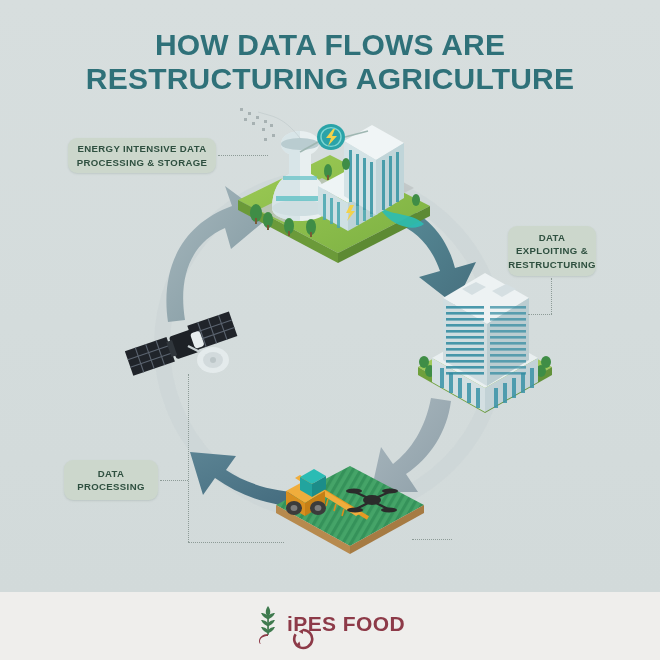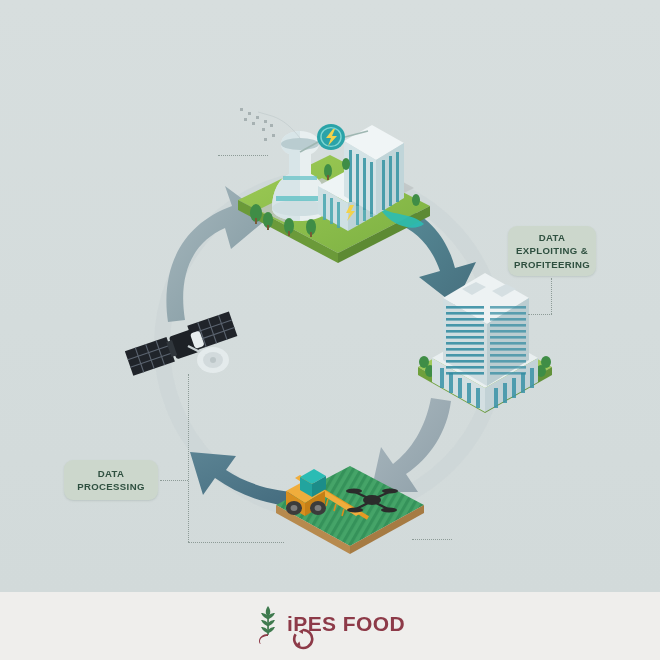--- a/index.html
+++ b/index.html
@@ -63,20 +63,24 @@
          pointer-events:none;}
 </style>
 </head>
 <body>
 
 <div id="stage">
 
   <div class="bg-main"></div>
   <div class="bg-footer"></div>
 
+  <div class="title">
+    <span class="l1">HOW DATA FLOWS ARE</span>
+    <span class="l2">RESTRUCTURING AGRICULTURE</span>
+  </div>
 
   <svg class="scene" viewBox="0 0 660 600" width="660" height="600">
     <defs>
       <linearGradient id="gTowerFace" x1="0" y1="0" x2="0" y2="1">
         <stop offset="0" stop-color="#eef3f4"></stop>
           <stop offset="1" stop-color="#cddade"></stop>
       </linearGradient>
       <linearGradient id="gGlass" x1="0" y1="0" x2="1" y2="0">
         <stop offset="0" stop-color="#4fa9b5"></stop>
           <stop offset="1" stop-color="#2e7f93"></stop>
@@ -384,26 +388,32 @@
 
   <div class="dotted dot-v" style="left:551px;top:278px;height:36px;"></div>
   <div class="dotted dot-h" style="left:528px;top:314px;width:24px;"></div>
 
   <div class="dotted dot-h" style="left:412px;top:539px;width:40px;"></div>
 
   <div class="dotted dot-h" style="left:160px;top:480px;width:28px;"></div>
   <div class="dotted dot-v" style="left:188px;top:374px;height:168px;"></div>
   <div class="dotted dot-h" style="left:188px;top:542px;width:96px;"></div>
 
+  <div class="label" id="label-energy">
+    <div>
+      <span>ENERGY INTENSIVE DATA</span>
+      <span>PROCESSING &amp; STORAGE</span>
+    </div>
+  </div>
 
   <div class="label" id="label-exploit">
     <div>
       <span>DATA</span>
       <span>EXPLOITING &amp;</span>
-      <span>PROFITEERING</span>
+      <span>RESTRUCTURING</span>
     </div>
   </div>
 
 
   <div class="label" id="label-harvest">
     <div>
       <span>DATA</span>
       <span>PROCESSING</span>
     </div>
   </div>

